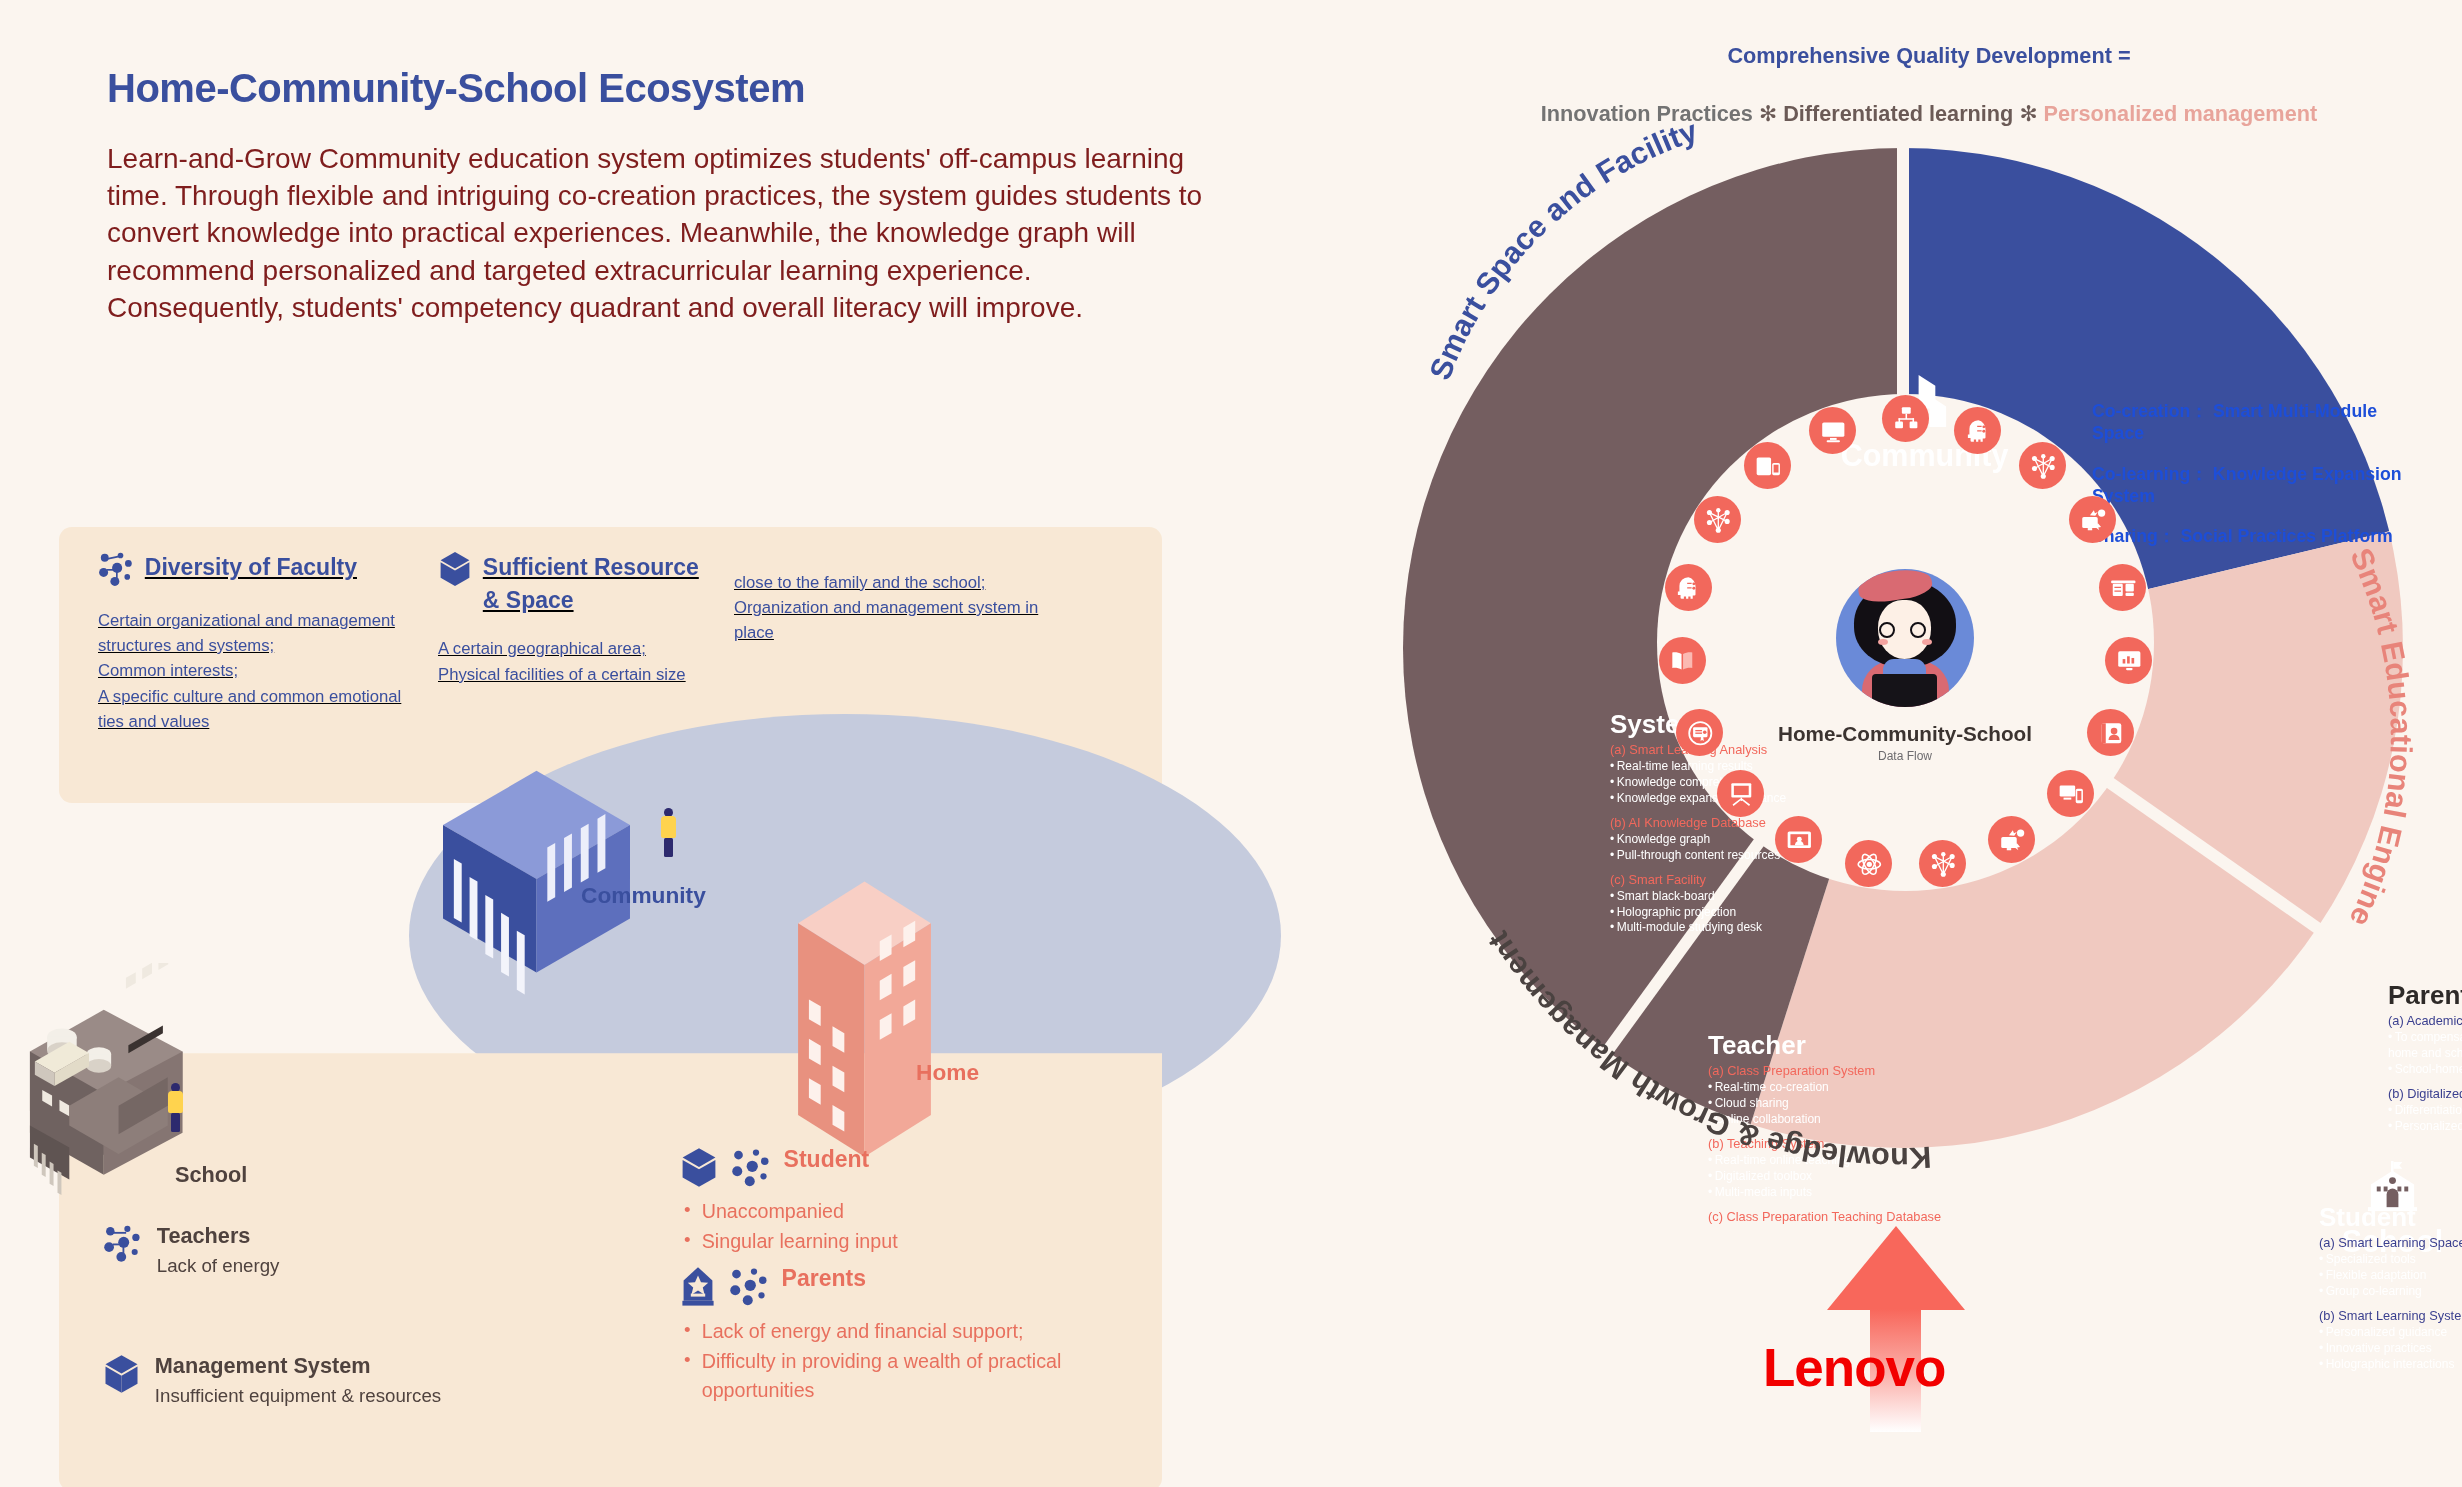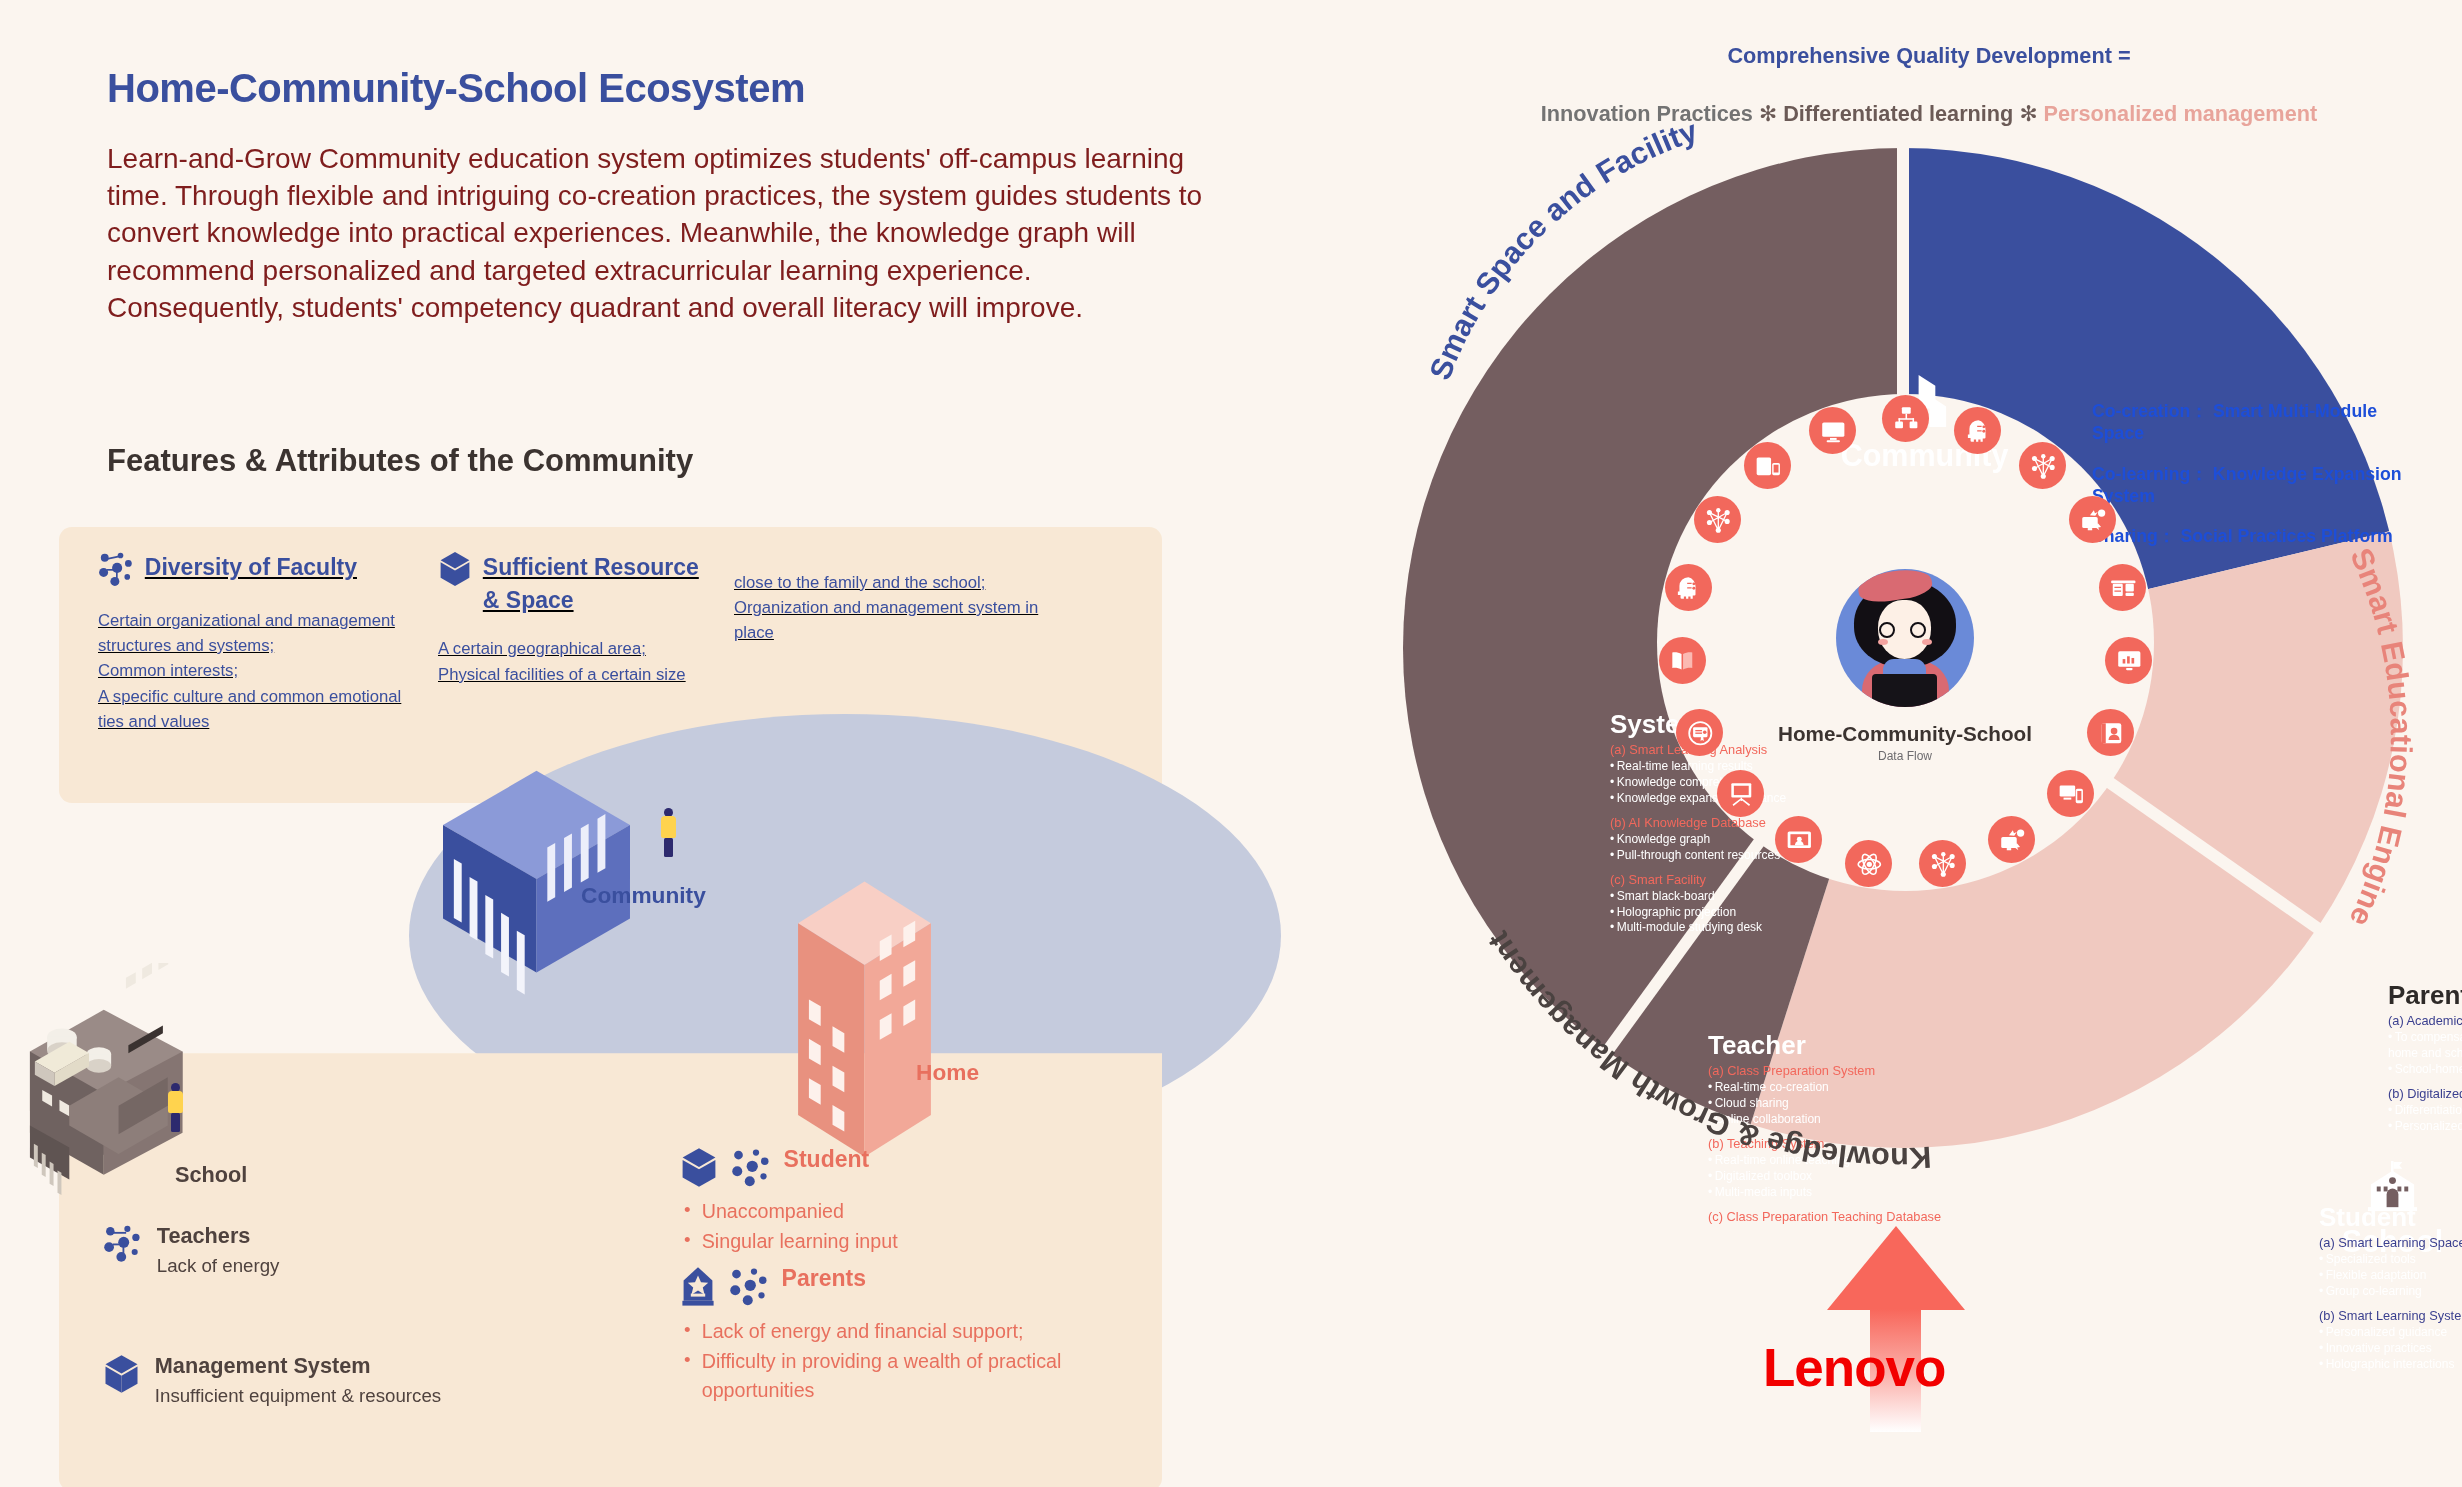--- a/index.html
+++ b/index.html
@@ -215,21 +215,20 @@
 </head>
 <body>
 
 <div class="root">
 
   <div class="left-panel">
 
     <div class="main-title">Home-Community-School Ecosystem</div>
     <div class="intro-text">Learn-and-Grow Community education system optimizes students' off-campus learning time. Through flexible and intriguing co-creation practices, the system guides students to convert knowledge into practical experiences. Meanwhile, the knowledge graph will recommend personalized and targeted extracurricular learning experience. Consequently, students' competency quadrant and overall literacy will improve.</div>
 
-    <div class="section-title" id="features-title">Features &amp; Attributes of the Community</div>
 
     <div class="features-card"></div>
 
     <div class="feature-col" id="feat-0">
       <div class="feat-head">
         <span>
           <svg width="36" height="36" viewBox="0 0 64 64" fill="#3a4f9e">
             <circle cx="12" cy="12" r="7"></circle>
               <circle cx="40" cy="8" r="5"></circle>
               <circle cx="54" cy="22" r="6"></circle>

